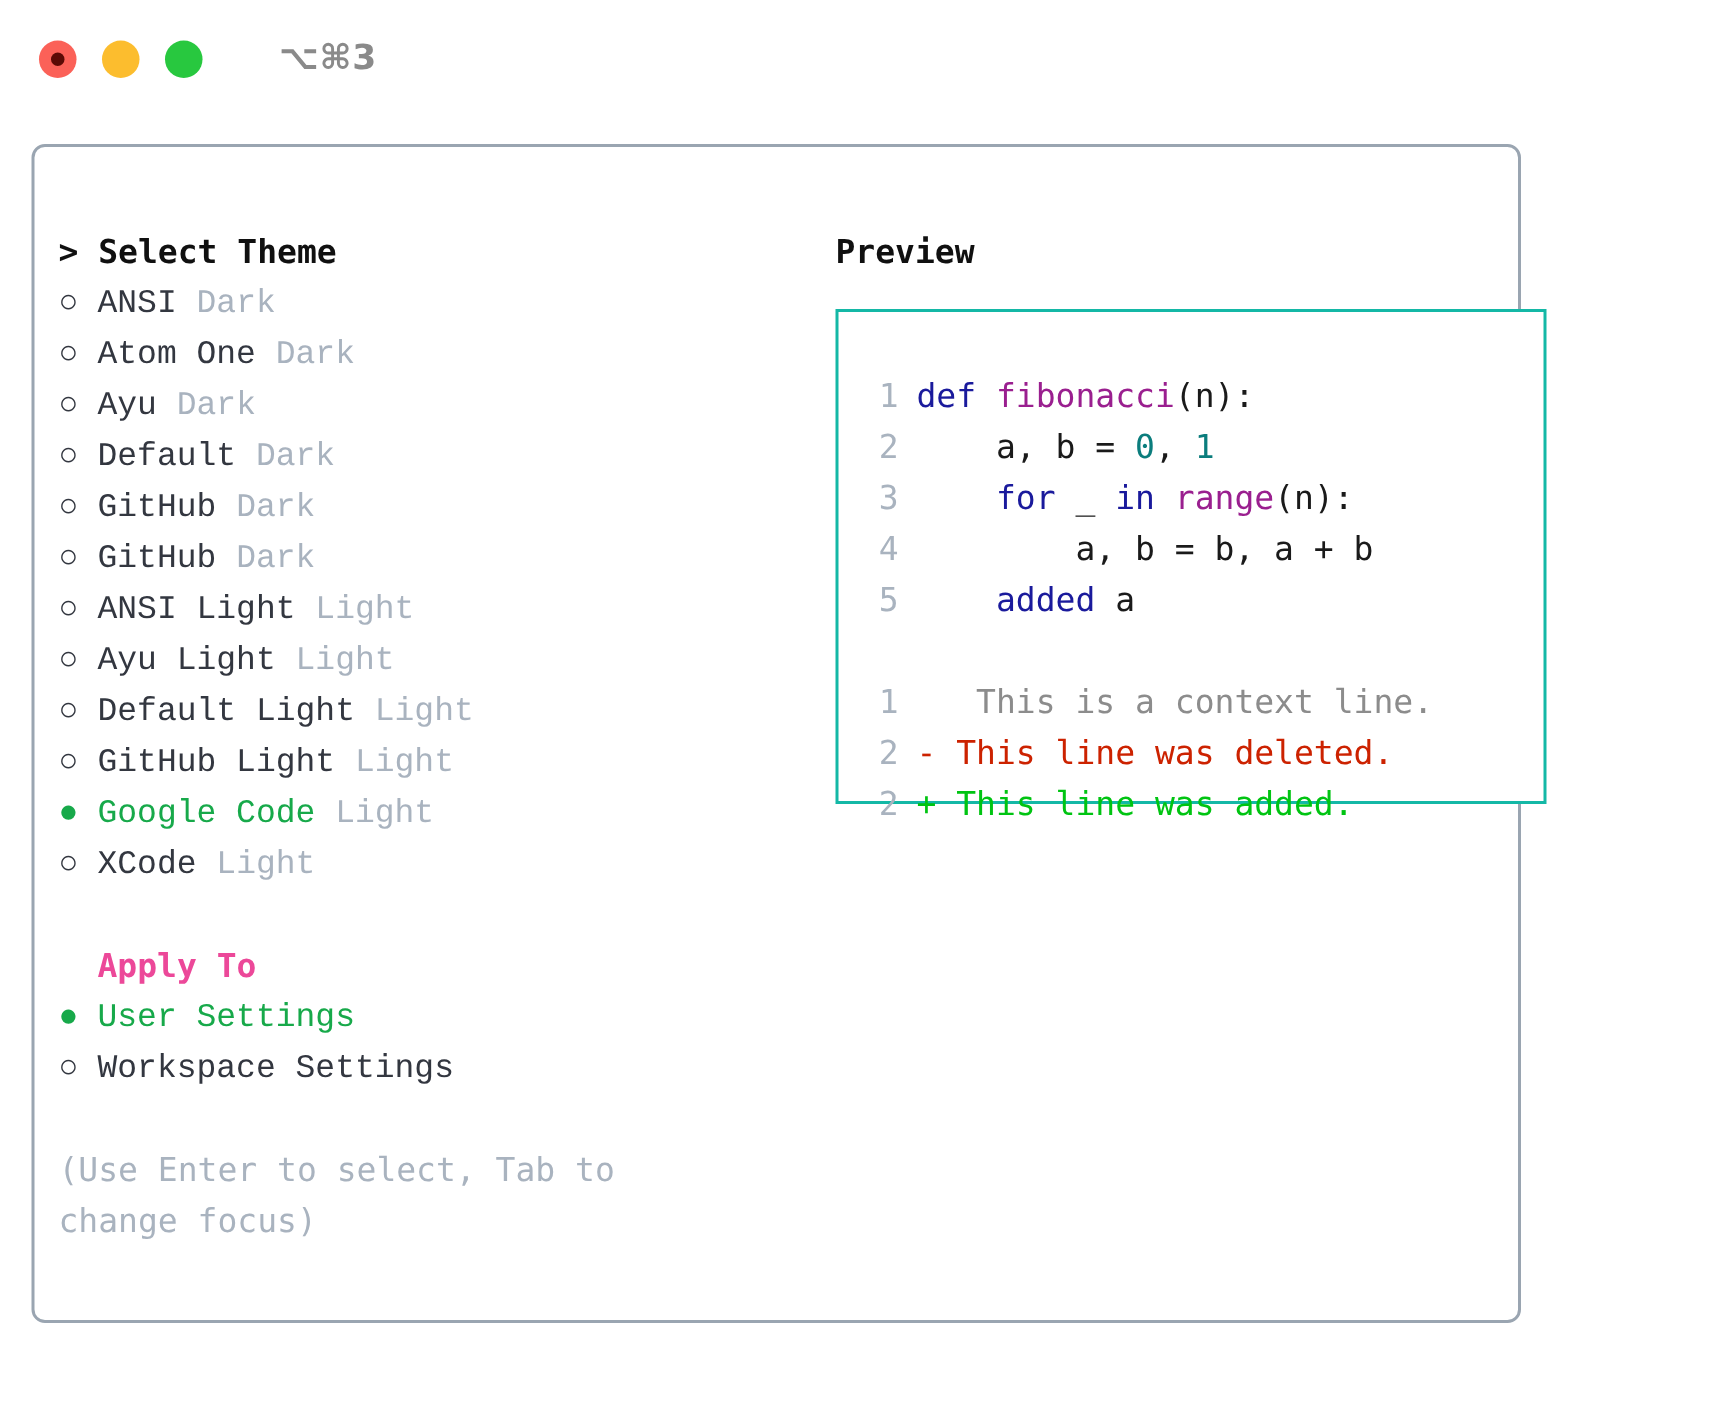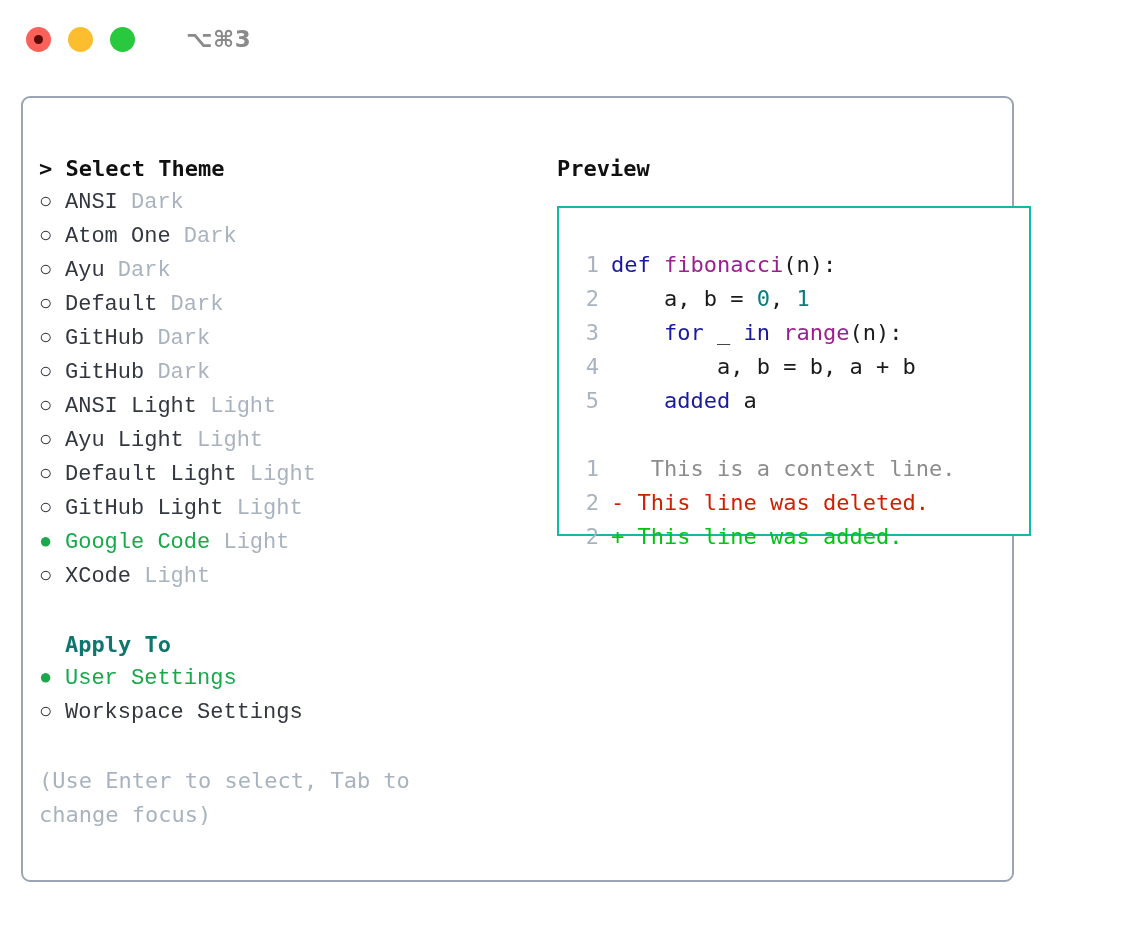--- a/index.html
+++ b/index.html
@@ -100,21 +100,21 @@
   .marker-filled { color: #17a94a; }
   .theme-name { color: #333740; }
   .theme-row.selected .theme-name { color: #17a94a; }
   .theme-variant { color: #a9b3bf; }
 
   .spacer-row { height: 34px; }
 
   #apply-to-header {
     font-size: 22px;
     font-weight: 700;
-    color: #0f766e;
+    color: #ec4899;
     line-height: 34px;
     white-space: pre;
     padding-left: 26px;
   }
 
   #hint-block {
     margin-top: 34px;
     font-size: 22px;
     line-height: 34px;
     color: #a9b3bf;

